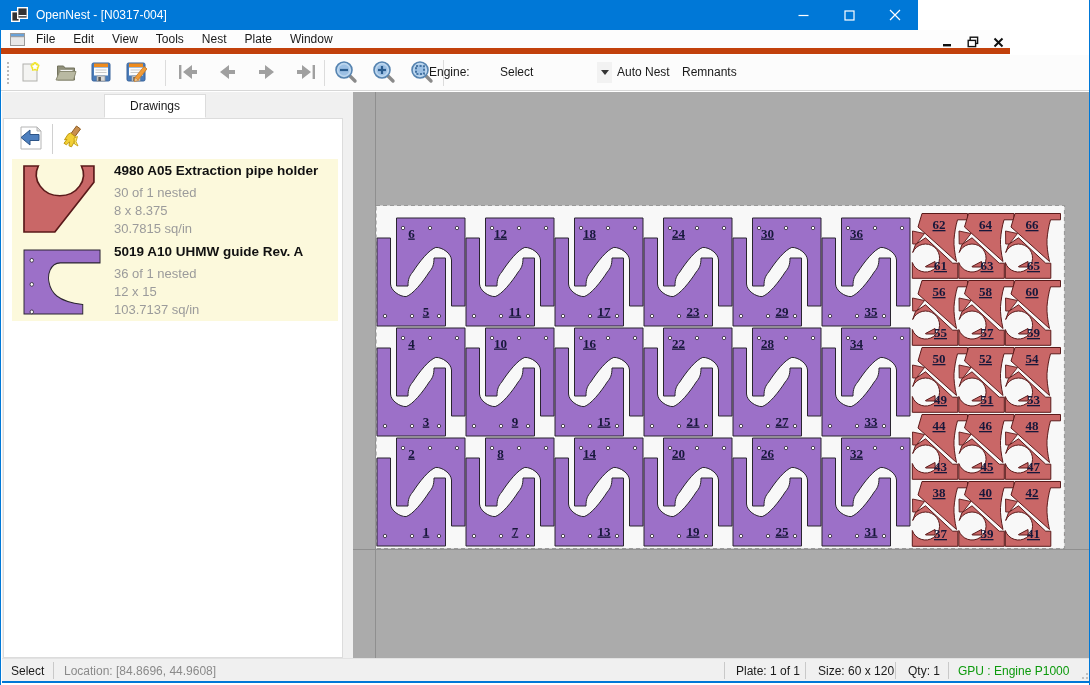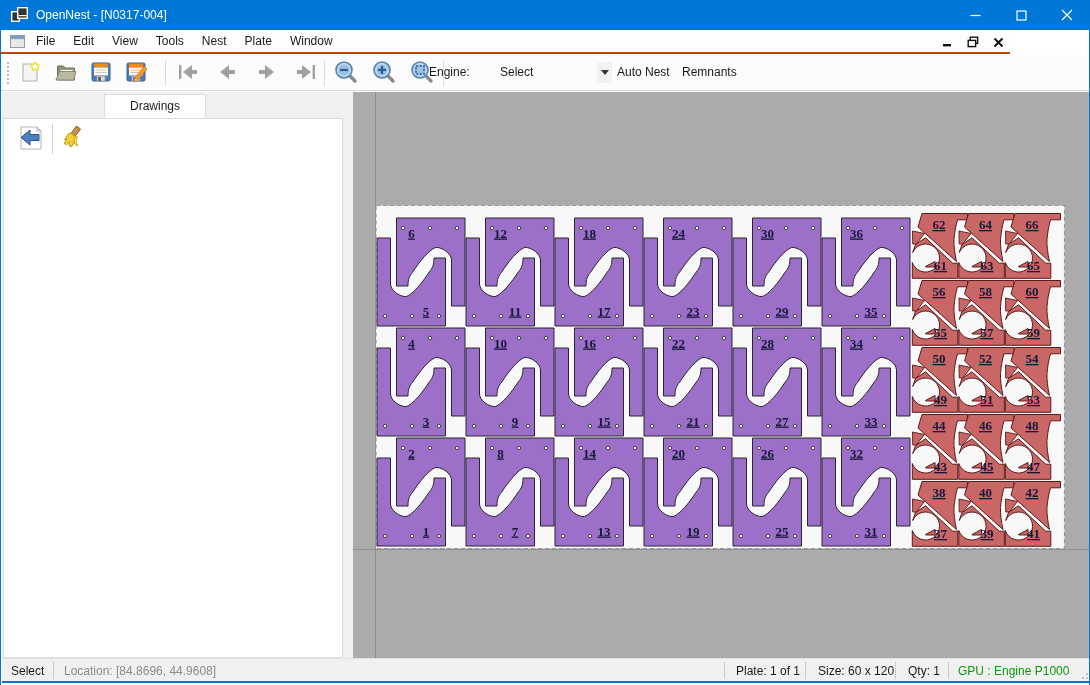--- a/index.html
+++ b/index.html
@@ -1,24 +1,24 @@
 <!DOCTYPE html>
 <html><head><meta charset="utf-8"><style>
 * { margin:0; padding:0; box-sizing:border-box; }
 html,body { width:1090px; height:685px; overflow:hidden; }
 body { font-family:"Liberation Sans",sans-serif; font-size:12px; position:relative;
   background:#fff; border-left:1px solid #0078d7; border-right:1px solid #0078d7; }
-.titlebar { position:absolute; left:0; top:0; width:1089px; height:30px; background:#0078d7;
+.titlebar { position:absolute; left:0; top:0; width:917px; height:30px; background:#0078d7;
   color:#fff; display:flex; align-items:center; }
 .titlebar .ticon { margin:0 8px 0 9px; display:flex; }
 .caption { font-size:12px; }
 .winbtns { position:absolute; right:0; top:0; height:30px; display:flex; }
 .winbtn { width:46px; height:30px; display:flex; align-items:center; justify-content:center; }
 .menubar { position:absolute; left:0; top:30px; width:1009px; height:24px; background:#fdfdfd;
-  border-bottom:2px solid #c2410c; display:flex; align-items:center; color:#1a1a1a; }
+  border-bottom:6px solid #c2410c; display:flex; align-items:center; color:#1a1a1a; }
 .menubar .mdico { margin:0 1px 0 8px; display:flex; }
 .menuitem { padding:0 9px; }
 .mdibtns { position:absolute; right:6px; top:0; height:24px; display:flex; align-items:center; gap:14px; }
 .toolbar { position:absolute; left:0; top:55px; width:1089px; height:36px; background:#fcfcfc;
   border-bottom:1px solid #d7d7d7; }
 .grip { position:absolute; left:4px; top:5px; width:6px; height:26px;
   background-image:radial-gradient(circle, #b9b9b9 1px, transparent 1.2px);
   background-size:4px 4px; background-position:1px 1px; }
 .ti { position:absolute; top:6px; }
 .tsep { position:absolute; top:5px; width:1px; height:26px; background:#dcdcdc; }
@@ -188,20 +188,45 @@
             <path d="M12,5 v4.5 h9 v6 h-9 v4.5 l-9,-7.5 z" fill="#4d7fbe" stroke="#2c5487" stroke-width="1"></path>
           </svg></div>
       <div class="sep"></div>
       <div><svg width="26" height="26" viewBox="0 0 26 26">
             <path d="M15.5,1 l4,3 -5.5,7.5 -4,-3 z" fill="#c98f4e" stroke="#8f5d22" stroke-width="1"></path>
             <path d="M9.5,8 l5,3.8 -1.5,5.5 -2.5,4.5 -2.5,-1 0.5,-4 -3,3 -2.5,-1.5 3,-4 -2.5,0.5 3.5,-5.5 z" fill="#f2cf35" stroke="#c09a10" stroke-width="1"></path>
             <path d="M13,13 l3.5,-1.5 -1.5,5 2,4.5 -3.5,-2 z" fill="#ffe95e" stroke="#c09a10" stroke-width="0.8"></path>
           </svg></div>
     </div>
     <div class="dlist">
+      <div class="ditem">
+        <div class="dthumb" style="top:5px"><svg width="76" height="70" viewBox="0 0 76 70">
+              <g transform="translate(2,2) scale(1.52,1.375)">
+                <path d="M0,0 H9.4 A15.5,15.5 0 1 0 37.8,0 H46 V11.8 L20.3,48 H0 Z" fill="#c96767" stroke="#5a1a1a" stroke-width="1.1"></path>
+              </g>
+            </svg></div>
+        <div class="dtitle">4980 A05 Extraction pipe holder</div>
+        <div class="dline" style="top:26px">30 of 1 nested</div>
+        <div class="dline" style="top:44px">8 x 8.375</div>
+        <div class="dline" style="top:62px">30.7815 sq/in</div>
+      </div>
+      <div class="ditem">
+        <div class="dthumb" style="top:8px"><svg width="80" height="68" viewBox="0 0 80 68">
+              <g transform="translate(2,2) scale(0.864,0.955)">
+                <path d="M0,67 V0 H88 V13.5 H42 C30,14 27,26 29,34 C31,44 38,54 68,57 V67 Z" fill="#9c70c8" stroke="#2a2530" stroke-width="1.1"></path>
+                <circle cx="9" cy="10.8" r="2" fill="#fff" stroke="#2a2530" stroke-width="0.9"></circle>
+                <circle cx="9" cy="36" r="2" fill="#fff" stroke="#2a2530" stroke-width="0.9"></circle>
+                <circle cx="9" cy="64.8" r="2" fill="#fff" stroke="#2a2530" stroke-width="0.9"></circle>
+              </g>
+            </svg></div>
+        <div class="dtitle">5019 A10 UHMW guide Rev. A</div>
+        <div class="dline" style="top:26px">36 of 1 nested</div>
+        <div class="dline" style="top:44px">12 x 15</div>
+        <div class="dline" style="top:62px">103.7137 sq/in</div>
+      </div>
     </div>
   </div>
 </div>
 <svg width="747" height="566" style="position:absolute;left:343px;top:92px">
     <defs>
       <clipPath id="pclip">
         <rect x="32" y="113.5" width="688.5" height="343"></rect>
       </clipPath>
       <g id="pa">
         <path d="M19.5,0 H88 V88 H74.5 V42 C74.2,35.5 65.5,29.2 58.8,29.4 C52,31.8 42.5,43.5 35.7,54.1 C32.5,57.8 31,61 31,68 H19.5 Z" fill="#9c70c8" stroke="#2a2530" stroke-width="1"></path>

